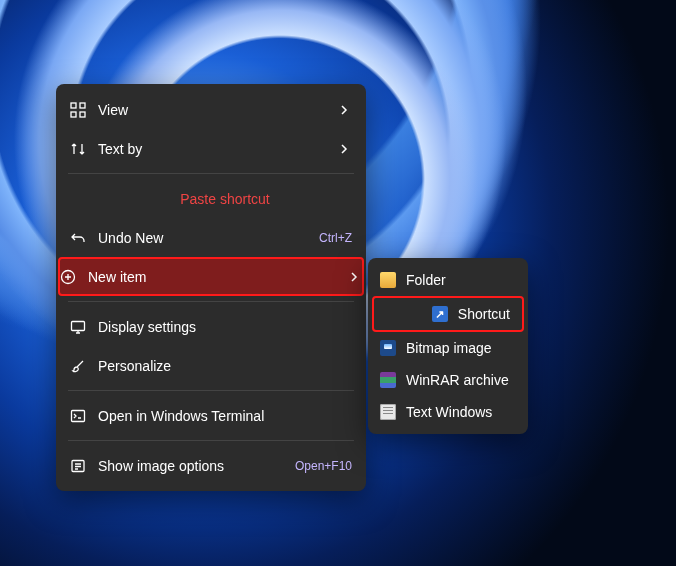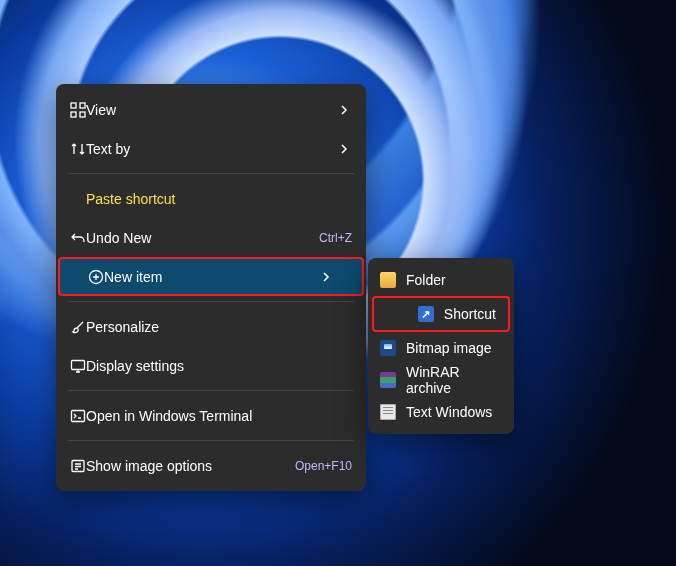--- a/index.html
+++ b/index.html
@@ -20,34 +20,34 @@
   .menu {
     position: absolute;
     background: #2c2c2c;
     border-radius: 8px;
     padding: 6px 0;
     box-shadow: 0 10px 30px rgba(0,0,0,.5);
     color: #fff;
     font-size: 14px;
   }
   .menu.main { left: 56px; top: 84px; width: 310px; }
-  .menu.sub  { left: 368px; top: 258px; width: 146px; }
+  .menu.sub  { left: 368px; top: 258px; width: 160px; }
 
   .row {
     display: flex;
     align-items: center;
     height: 39px;
     padding: 0 14px;
-    gap: 0;
+    gap: 12px;
     position: relative;
   }
   .row .shortcut { margin-left:auto; font-size:12px; color:#c4b5fd; }
   .row .chev { margin-left:auto; }
-  .row.disabled { color:#fde047; }
-  .row.hover { background:#0c4a6e; border-radius:4px; margin:0 4px; padding:0 28px;}
+  .row.disabled { color:#ef4444;justify-content:center; }
+  .row.hover { background:#7f1d1d; border-radius:4px; margin:0 4px; padding:0 0;}
   .sep { height:1px; background:#444; margin:5px 12px; }
 
   .highlight-red { border:2px solid #ff1a1a; border-radius:4px; }
   .main .row.hover.highlight-red { margin:0 2px; }
 
   .sub .row { height:32px; padding:0 12px; gap:10px;}
   .sub .highlight-wrap { margin:0 4px; }
   .sub .highlight-wrap .row { margin:0; }
 
   .ic { width:16px; height:16px; display:flex; align-items:center; justify-content:center; flex:0 0 16px;}
@@ -137,34 +137,34 @@
           <path d="M3 1l4 4-4 4"></path>
         </svg>
     </span>
   </div>
 
   <div class="sep"></div>
 
   <div class="row">
     <span class="ic">
       <svg width="16" height="16" viewBox="0 0 16 16" fill="none" stroke="#fff" stroke-width="1.3">
-        <path d="M13 3L7 9M7 9c-1.5 0-3 1-3 3 0 1-1 1-1 1 1 1 4 1 5-1 .6-1.2 0-2.5-1-3z"></path>
-      </svg>
-    </span>
-    <span>Personalize</span>
-  </div>
-
-  <div class="row">
-    <span class="ic">
-      <svg width="16" height="16" viewBox="0 0 16 16" fill="none" stroke="#fff" stroke-width="1.3">
         <rect x="1.5" y="2.5" width="13" height="9" rx="1"></rect>
           <path d="M6 14h4M8 11.5V14"></path>
       </svg>
     </span>
     <span>Display settings</span>
+  </div>
+
+  <div class="row">
+    <span class="ic">
+      <svg width="16" height="16" viewBox="0 0 16 16" fill="none" stroke="#fff" stroke-width="1.3">
+        <path d="M13 3L7 9M7 9c-1.5 0-3 1-3 3 0 1-1 1-1 1 1 1 4 1 5-1 .6-1.2 0-2.5-1-3z"></path>
+      </svg>
+    </span>
+    <span>Personalize</span>
   </div>
 
   <div class="sep"></div>
 
   <div class="row">
     <span class="ic">
       <svg width="16" height="16" viewBox="0 0 16 16" fill="none" stroke="#fff" stroke-width="1.3">
         <rect x="1.5" y="2.5" width="13" height="11" rx="1"></rect>
           <path d="M4 6l2 2-2 2M8 10h3"></path>
       </svg>

